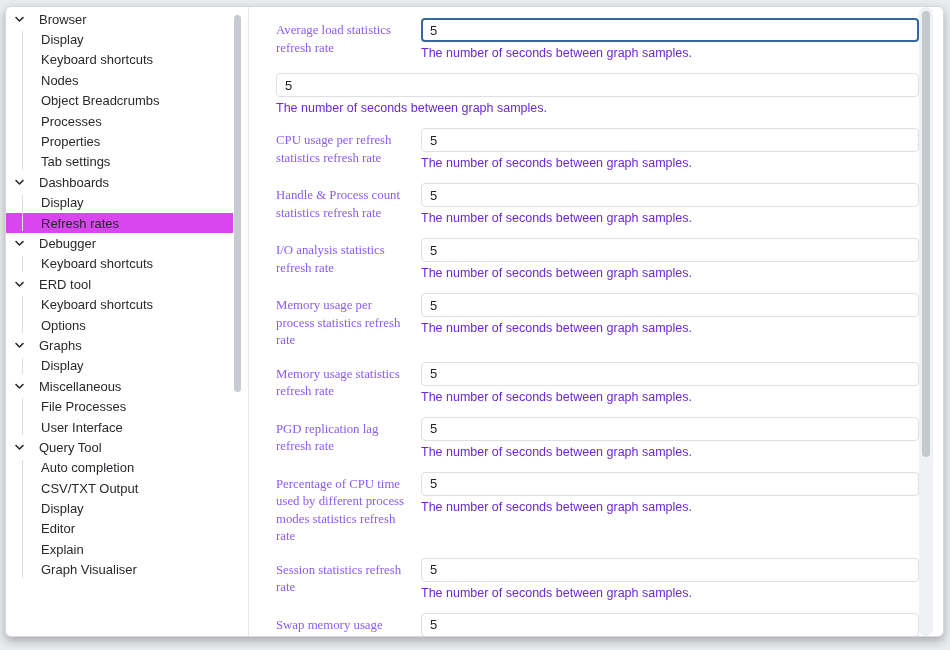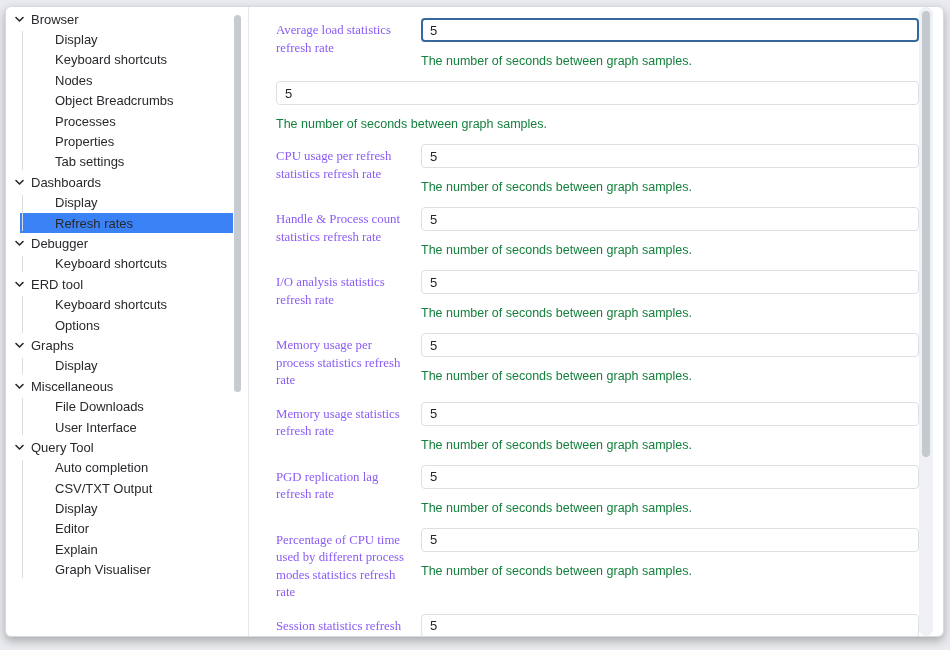--- a/index.html
+++ b/index.html
@@ -26,26 +26,26 @@
     border-right:1px solid #e6e8ec;
     overflow:hidden;
   }
   .tree-row {
     height:20.4px;
     display:flex; align-items:center;
     font-size:13px; color:#27292c;
     cursor:pointer;
     white-space:nowrap;
   }
-  .group-row { padding-left:8px; }
+  .group-row { padding-left:8px;gap:8px; }
   .child-row { padding-left:35px; }
-  .tree-row.selected { background:#3b82f6; }
+  .tree-row.selected { background:#d946ef; }
   .chev { width:11px; height:11px; margin-right:6px; display:inline-flex; align-items:center; }
   .chev svg { display:block; }
-  .tree-children { position:relative;padding-left:14px; }
+  .tree-children { position:relative; }
   .tree-children::before {
     content:""; position:absolute; left:16px; top:2px; bottom:2px;
     width:1px; background:#d9dce1;
   }
   .sidebar-scrollbar-thumb {
     position:absolute; right:7px; top:8px;
     width:7px; height:377px;
     background:#c6cad1; border-radius:4px;
   }
   
@@ -69,23 +69,23 @@
     font-family:"Liberation Sans", sans-serif;
     font-size:13px; color:#232528;
     background:#fff;
     outline:none;
   }
   .pref-input.focused {
     border:2px solid #36689d;
     padding:0 7px;
   }
   .pref-help {
-    margin-top:11px;
+    margin-top:3px;
     font-size:12.5px; line-height:16px;
-    color:#15803d;
+    color:#6d28d9;
   }
   
   .v-scrollbar {
     position:absolute; top:0; right:10px; bottom:0;
     width:14px; background:#f0f1f4; border-radius:7px;
   }
   .v-scrollbar-thumb {
     position:absolute; left:3px; top:4px;
     width:8px; height:446px;
     background:#c4c8cf; border-radius:4px;
@@ -214,21 +214,21 @@
     <div class="tree-row group-row">
       <span class="chev">
         <svg width="11" height="11" viewBox="0 0 11 11">
           <path d="M2 3.5 L5.5 7 L9 3.5" fill="none" stroke="#26282b" stroke-width="1.6" stroke-linecap="round" stroke-linejoin="round"></path>
         </svg>
       </span>
       <span class="tree-label">Miscellaneous</span>
     </div>
     <div class="tree-children">
   <div class="tree-row child-row">
-    <span class="tree-label">File Downloads</span>
+    <span class="tree-label">File Processes</span>
   </div>
 
   <div class="tree-row child-row">
     <span class="tree-label">User Interface</span>
   </div>
 </div>
   </div>
 
 
   <div class="tree-group">

